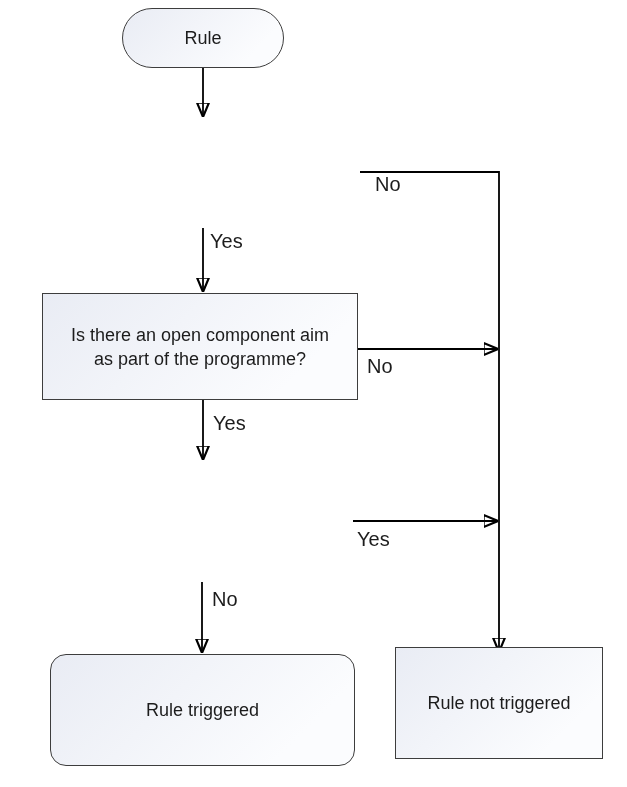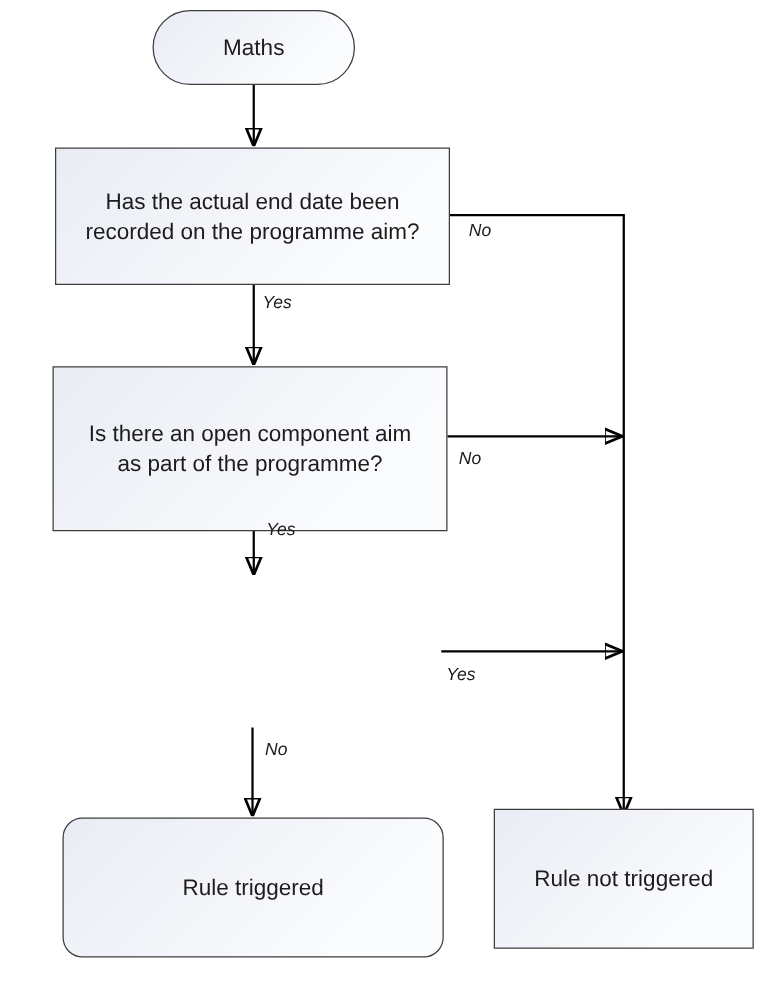--- a/index.html
+++ b/index.html
@@ -45,30 +45,29 @@
     background: linear-gradient(135deg, var(--shape-fill-start) 0%, var(--shape-fill-end) 80%);
     font-size: 18px;
     line-height: 24px;
     color: var(--text);
   }
   .node.pill { border-radius: 30px; }
   .node.box  { padding: 0 16px; }
   .node-label { display: block; }
   .edge-label {
     position: absolute;
-    font-size: 14px;
+    font-size: 20px;
     line-height: 22px;
     color: var(--text);
     white-space: nowrap;
-    font-style: italic;
   }
   
   #node-start              { left: 122px; top:   8px; width: 162px; height:  60px; }
   #node-q1                 { left:  44px; top: 118px; width: 316px; height: 110px; }
-  #node-q2                 { left:  42px; top: 293px; width: 316px; height: 132px; }
+  #node-q2                 { left:  42px; top: 293px; width: 316px; height: 107px; }
   #node-q3                 { left:  50px; top: 461px; width: 303px; height: 121px; }
   #node-rule-triggered     { left:  50px; top: 654px; width: 305px; height: 112px; border-radius: 16px; }
   #node-rule-not-triggered { left: 395px; top: 647px; width: 208px; height: 112px; }
   
   #label-q1-no  { left: 375px; top: 173px; }
   #label-q1-yes { left: 210px; top: 230px; }
   #label-q2-no  { left: 367px; top: 355px; }
   #label-q2-yes { left: 213px; top: 412px; }
   #label-q3-yes { left: 357px; top: 528px; }
   #label-q3-no  { left: 212px; top: 588px; }
@@ -87,26 +86,23 @@
     <path d="M203 68 L203 117" marker-end="url(#arrowhead)"></path>
     <path d="M203 228 L203 292" marker-end="url(#arrowhead)"></path>
     <path d="M203 400 L203 460" marker-end="url(#arrowhead)"></path>
     <path d="M202 582 L202 653" marker-end="url(#arrowhead)"></path>
     <path d="M360 172 L499 172 L499 652" marker-end="url(#arrowhead)"></path>
     <path d="M358 349 L498 349" marker-end="url(#arrowhead)"></path>
     <path d="M353 521 L498 521" marker-end="url(#arrowhead)"></path>
   </svg>
 
   <div class="node pill" id="node-start">
-    <span class="node-label">Maths</span>
+    <span class="node-label">Rule</span>
   </div>
 
-  <div class="node box" id="node-q1">
-    <span class="node-label">Has the actual end date been recorded on the programme aim?</span>
-  </div>
 
   <div class="node box" id="node-q2">
     <span class="node-label">Is there an open component aim as part of the programme?</span>
   </div>
 
 
   <div class="node box" id="node-rule-triggered">
     <span class="node-label">Rule triggered</span>
   </div>
 

